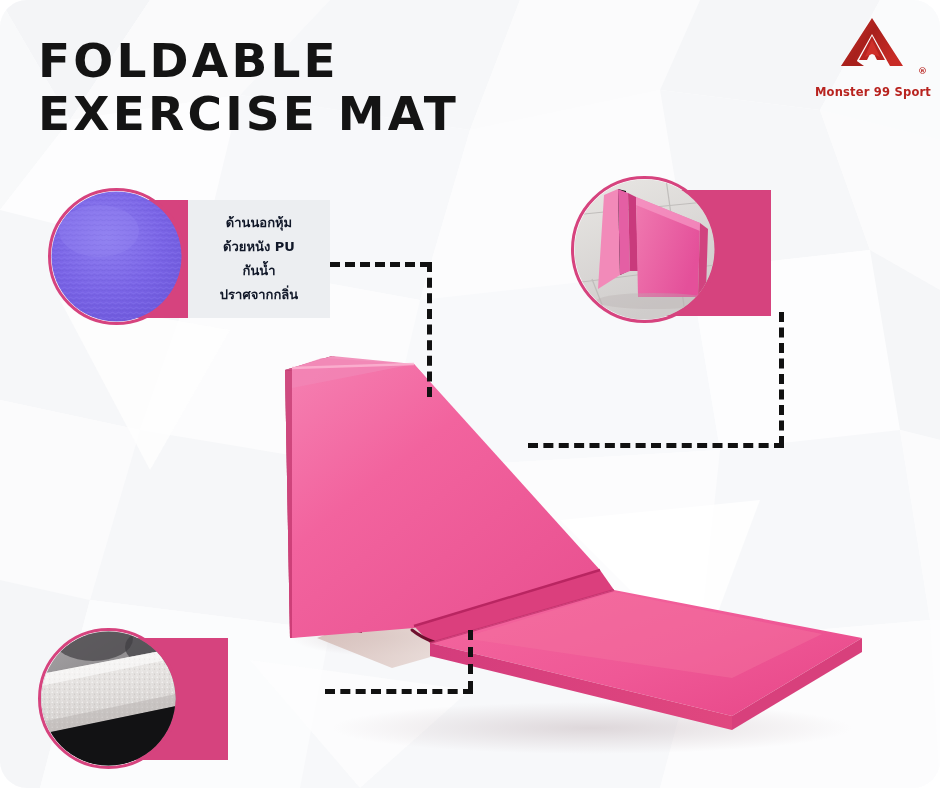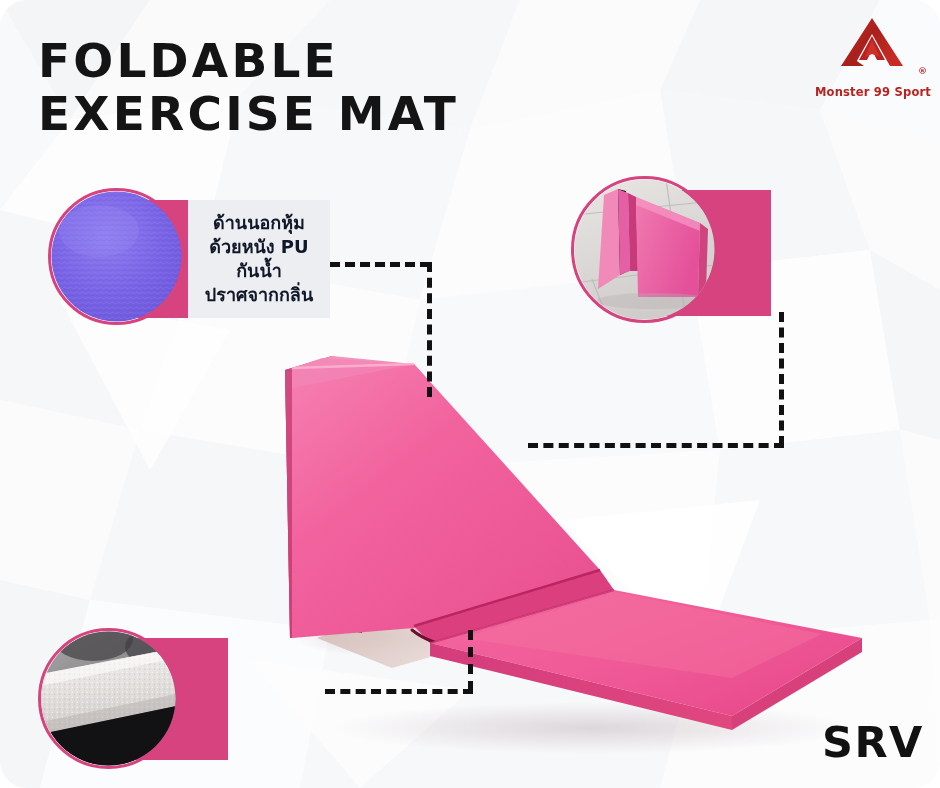--- a/index.html
+++ b/index.html
@@ -206,21 +206,21 @@
 
   <div class="dash-v" style="left:779px;top:312px;height:134px;"></div>
   <div class="dash-h" style="left:528px;top:443px;width:256px;"></div>
 
   <div class="dash-h" style="left:325px;top:689px;width:148px;"></div>
   <div class="dash-v" style="left:468px;top:630px;height:61px;"></div>
 
   <div class="callout" style="left:48px;top:188px;width:282px;height:130px;">
     <div class="cal-sq" style="left:68px;top:12px;width:120px;height:118px;"></div>
     <div class="cal-panel" style="left:140px;top:12px;width:142px;height:118px;">
-      <div class="cal-text" style="font-size:18px;line-height:24px;">ด้านนอกหุ้ม
+      <div class="cal-text" style="font-size:13px;line-height:24px;">ด้านนอกหุ้ม
 ด้วยหนัง PU
 กันน้ำ
 ปราศจากกลิ่น</div>
     </div>
     <div class="cal-circle" style="left:0px;top:0px;width:131px;height:131px;">
       <svg viewBox="0 0 131 131" width="131" height="131">
         <defs>
           <radialGradient id="puGrad" cx="0.42" cy="0.35" r="0.78">
             <stop offset="0" stop-color="#8f7ff0"></stop>
             <stop offset="0.55" stop-color="#7a64e6"></stop>
@@ -317,15 +317,14 @@
           <polygon points="-5,44 140,16 140,74 -5,104" fill="url(#foamTex)"></polygon>
           <polygon points="-5,44 140,16 140,26 -5,56" fill="#ffffff" opacity="0.55"></polygon>
           <polygon points="-5,92 140,62 140,74 -5,104" fill="#b9b5b2" opacity="0.55"></polygon>
 
           <polygon points="-5,104 140,74 140,140 -5,140" fill="#121214"></polygon>
         </g>
       </svg>
     </div>
   </div>
 
-  <div class="srv">SRV</div>
 
 </div>
 
 </body></html>

